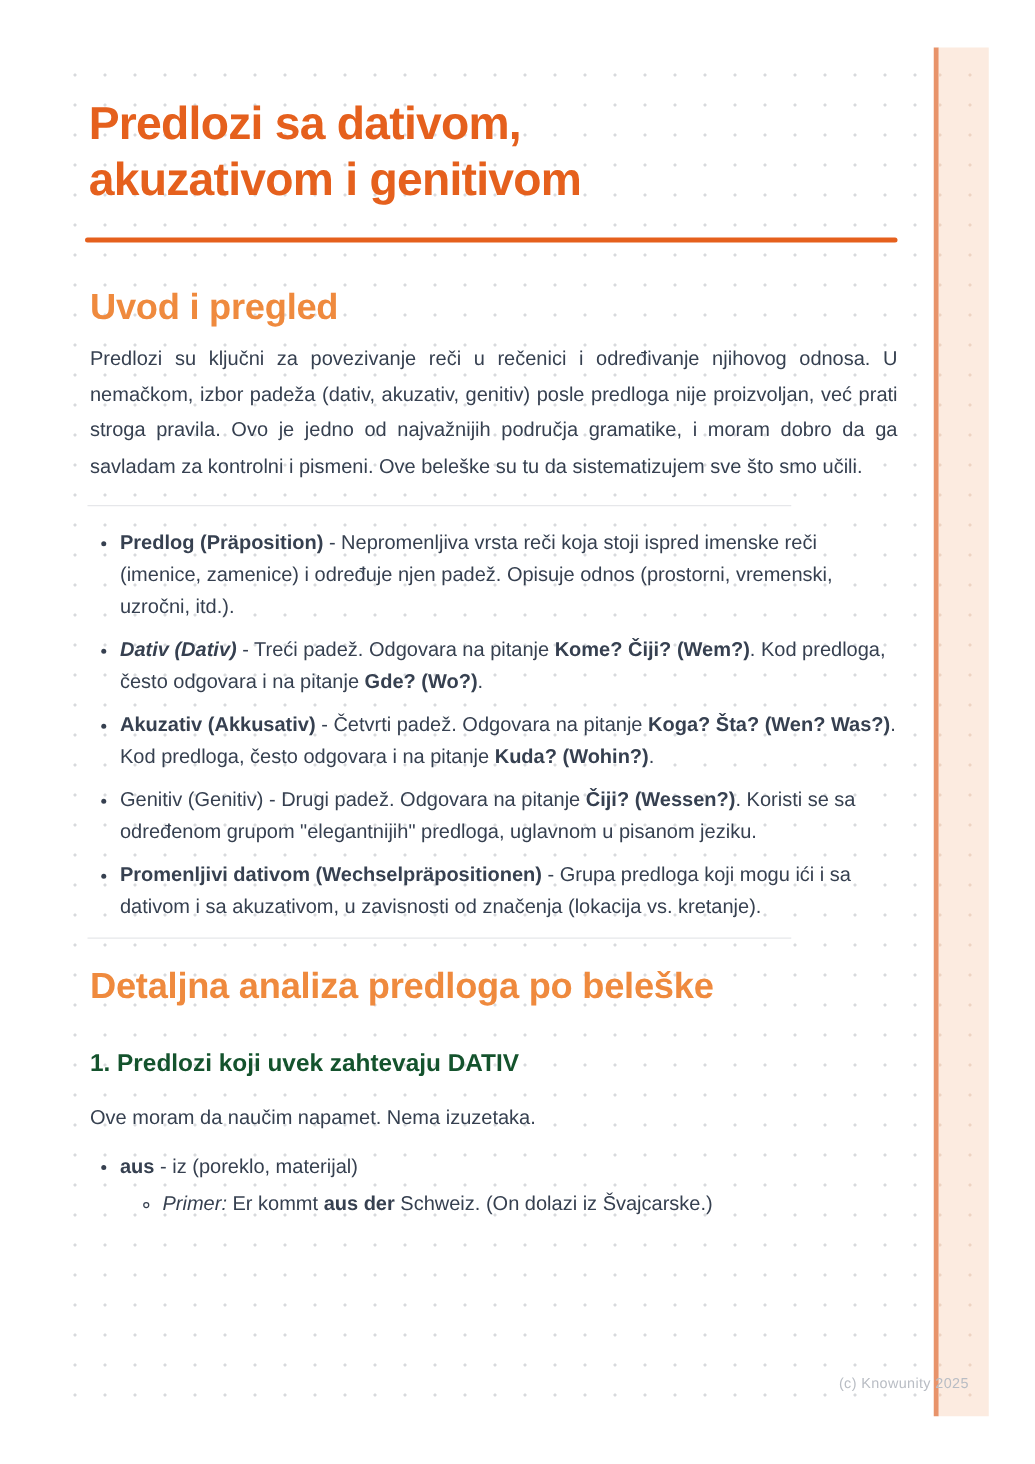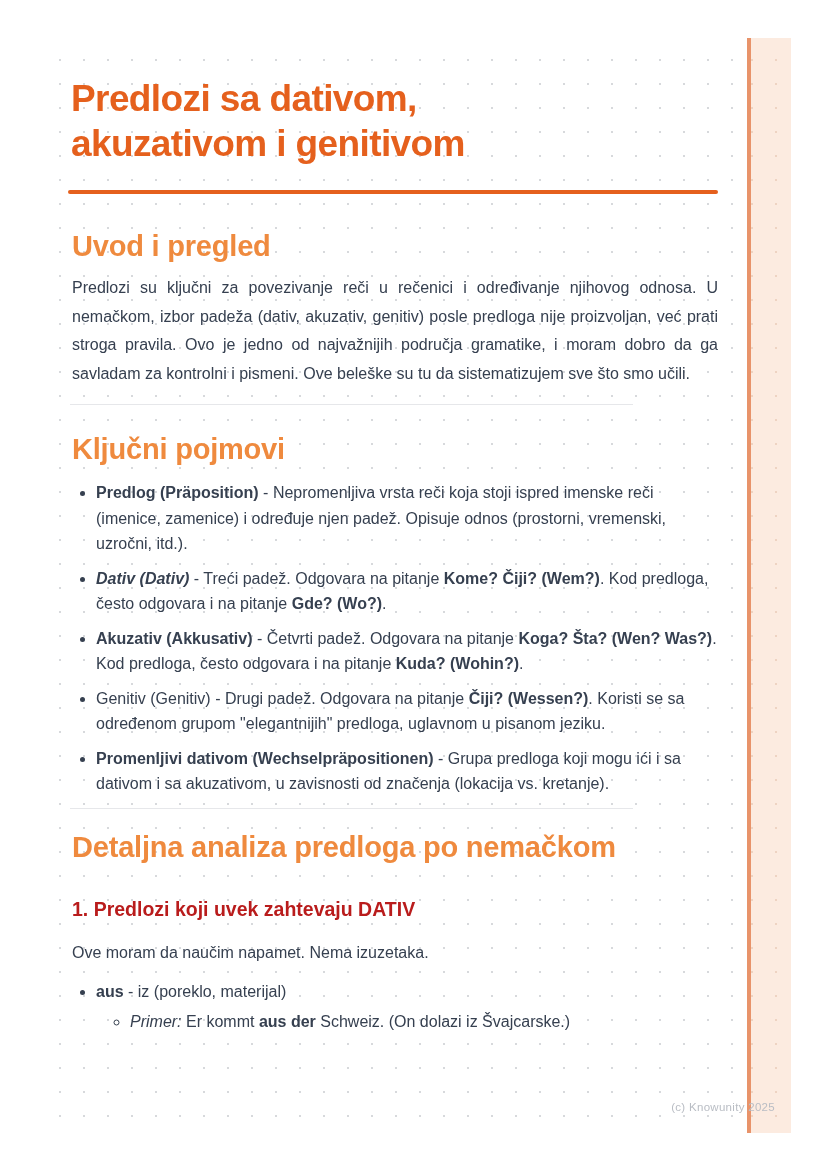--- a/index.html
+++ b/index.html
@@ -49,21 +49,21 @@
     margin:38px 0 0;
     font-size:29px; line-height:28px; font-weight:700;
     letter-spacing:-0.2px;
     color:#ef8a3e;
   }
   h2.after-divider { margin-top:24px; }
   h2.second { margin-top:30px; }
   h3 {
     margin:36px 0 0;
     font-size:19.5px; line-height:24px; font-weight:700;
-    color:#b91c1c;
+    color:#14532d;
   }
   p.intro {
     margin:14px 0 0;
     line-height:28.5px;
     text-align:justify;
   }
   p.lead {
     margin:18px 0 0;
     line-height:28.5px;
   }
@@ -103,32 +103,31 @@
 <main class="content">
 
   <h1>Predlozi sa dativom, akuzativom i genitivom</h1>
   <div class="title-rule"></div>
 
   <h2>Uvod i pregled</h2>
   <p class="intro">Predlozi su ključni za povezivanje reči u rečenici i određivanje njihovog odnosa. U nemačkom, izbor padeža (dativ, akuzativ, genitiv) posle predloga nije proizvoljan, već prati stroga pravila. Ovo je jedno od najvažnijih područja gramatike, i moram dobro da ga savladam za kontrolni i pismeni. Ove beleške su tu da sistematizujem sve što smo učili.</p>
 
   <hr class="divider">
 
-  <h2 class="second">Ključni pojmovi</h2>
   <ul class="l1">
     <li><span><span style="font-weight: 700;">Predlog (Präposition)</span><span> - Nepromenljiva vrsta reči koja stoji ispred imenske reči (imenice, zamenice) i određuje njen padež. Opisuje odnos (prostorni, vremenski, uzročni, itd.).</span></span></li>
     <li><span><span style="font-weight: 700; font-style: italic;">Dativ (Dativ)</span><span> - Treći padež. Odgovara na pitanje </span><span style="font-weight: 700;">Kome? Čiji? (Wem?)</span><span>. Kod predloga, često odgovara i na pitanje </span><span style="font-weight: 700;">Gde? (Wo?)</span><span>.</span></span></li>
     <li><span><span style="font-weight: 700;">Akuzativ (Akkusativ)</span><span> - Četvrti padež. Odgovara na pitanje </span><span style="font-weight: 700;">Koga? Šta? (Wen? Was?)</span><span>. Kod predloga, često odgovara i na pitanje </span><span style="font-weight: 700; text-align: center;">Kuda? (Wohin?)</span><span>.</span></span></li>
     <li><span><span style="font-weight: 400;">Genitiv (Genitiv)</span><span> - Drugi padež. Odgovara na pitanje </span><span style="font-weight: 700;">Čiji? (Wessen?)</span><span>. Koristi se sa određenom grupom "elegantnijih" predloga, uglavnom u pisanom jeziku.</span></span></li>
     <li><span><span style="font-weight: 700;">Promenljivi dativom (Wechselpräpositionen)</span><span> - Grupa predloga koji mogu ići i sa dativom i sa akuzativom, u zavisnosti od značenja (lokacija vs. kretanje).</span></span></li>
   </ul>
 
   <hr class="divider second">
 
-  <h2 class="after-divider">Detaljna analiza predloga po nemačkom</h2>
+  <h2 class="after-divider">Detaljna analiza predloga po beleške</h2>
 
   <h3>1. Predlozi koji uvek zahtevaju DATIV</h3>
   <p class="lead">Ove moram da naučim napamet. Nema izuzetaka.</p>
 
   <ul class="l1 tight">
     <li>
       <span><span style="font-weight: 700;">aus</span><span> - iz (poreklo, materijal)</span></span>
       <ul class="l2">
         <li><span><span style="font-style: italic;">Primer:</span><span> Er kommt </span><span style="font-weight: 700;">aus der</span><span> Schweiz. (On dolazi iz Švajcarske.)</span></span></li>
       </ul>

